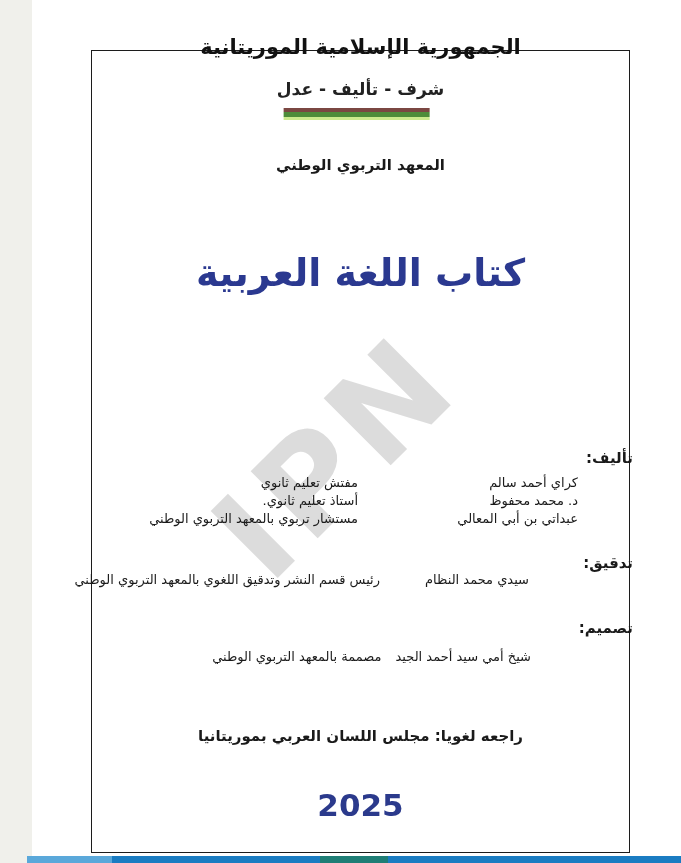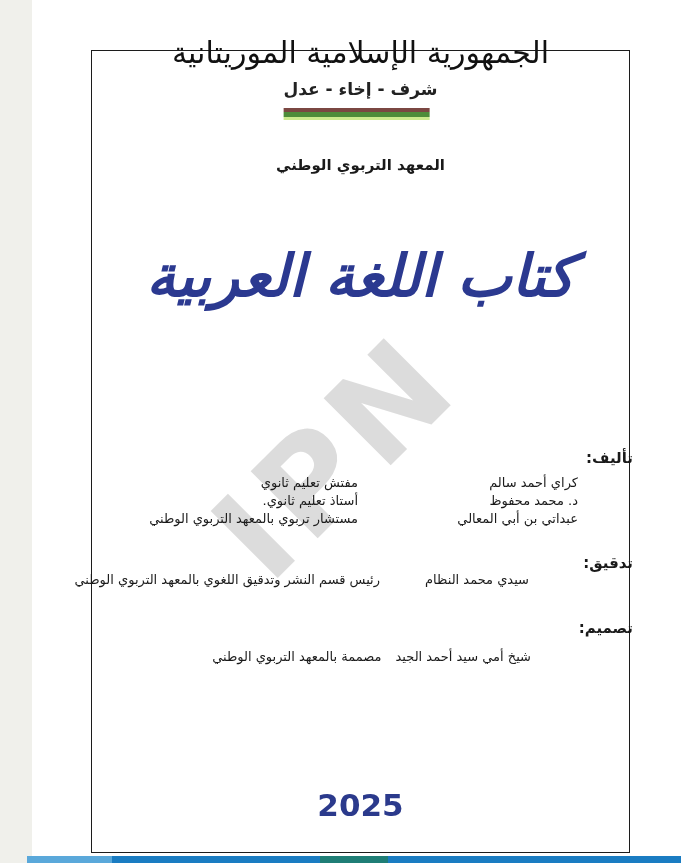--- a/index.html
+++ b/index.html
@@ -15,37 +15,36 @@
     position:absolute;left:0;top:0;width:32px;height:863px;
     background:#f0f0eb;
   }
   .page-box{
     position:absolute;left:91px;top:50px;width:537px;height:801px;
     border:1.5px solid #1c1c1c;
     background:transparent;
   }
   .abs{position:absolute;left:0;right:0;text-align:center;white-space:nowrap;}
   .country{
-    top:-16px;font-size:30px;font-weight:normal;letter-spacing:-1px;
+    top:-16px;font-size:21px;font-weight:bold;letter-spacing:-1px;
     color:#111;z-index:3;
   }
   .motto{top:28px;font-size:17px;font-weight:bold;color:#222;}
   .flag-bar{
     position:absolute;top:57px;left:50%;transform:translateX(-53%);
     width:146px;z-index:2;
   }
   .flag-bar .s1{height:4px;background:#7b4742;}
   .flag-bar .s2{height:5px;background:#4e8c3a;}
   .flag-bar .s3{height:3px;background:#cdea8e;}
   .ministry{top:77px;font-size:15px;font-weight:bold;}
   .institute{top:105px;font-size:15px;font-weight:bold;}
   .book-title{
-    top:191px;font-size:58px;font-weight:bold;color:#2b3990;
+    top:200px;font-size:38px;font-weight:bold;color:#2b3990;
     letter-spacing:-1px;
-    font-style:italic;
   }
   .book-subtitle{top:312px;font-size:26px;font-weight:bold;color:#2b3990;}
   .watermark{
     position:absolute;top:330px;left:105px;
     font-size:130px;font-weight:bold;
     color:rgba(140,140,140,0.30);
     transform:rotate(-45deg);
     letter-spacing:8px;z-index:0;
     pointer-events:none;
   }
@@ -79,21 +78,21 @@
 </head>
 <body>
 
 <div class="canvas">
   <div class="left-strip"></div>
 
   <div class="page-box">
 
     <div class="abs country" dir="rtl">الجمهورية الإسلامية الموريتانية</div>
 
-    <div class="abs motto" dir="rtl">شرف - إخاء - عدل</div>
+    <div class="abs motto" dir="rtl">شرف - تأليف - عدل</div>
 
     <div class="flag-bar">
       <div class="s1"></div>
       <div class="s2"></div>
       <div class="s3"></div>
     </div>
 
 
     <div class="abs institute" dir="rtl">المعهد التربوي الوطني</div>
 
@@ -122,20 +121,21 @@
       <span class="role">رئيس قسم النشر وتدقيق اللغوي بالمعهد التربوي الوطني</span>
     </div>
 
     <div class="sec-label design-label" dir="rtl">تصميم:</div>
     <div class="row d-row" dir="rtl">
       <span class="line">
         <span>شيخ أمي سيد أحمد الجيد</span><span class="gap"></span><span>مصممة بالمعهد التربوي الوطني</span>
       </span>
     </div>
 
+    <div class="abs review" dir="rtl">راجعه لغويا: مجلس اللسان العربي بموريتانيا</div>
 
     <div class="abs year">2025</div>
   </div>
 
   <div class="bottom-bar">
     <div class="seg-light"></div>
     <div class="seg-teal"></div>
   </div>
 </div>
 

